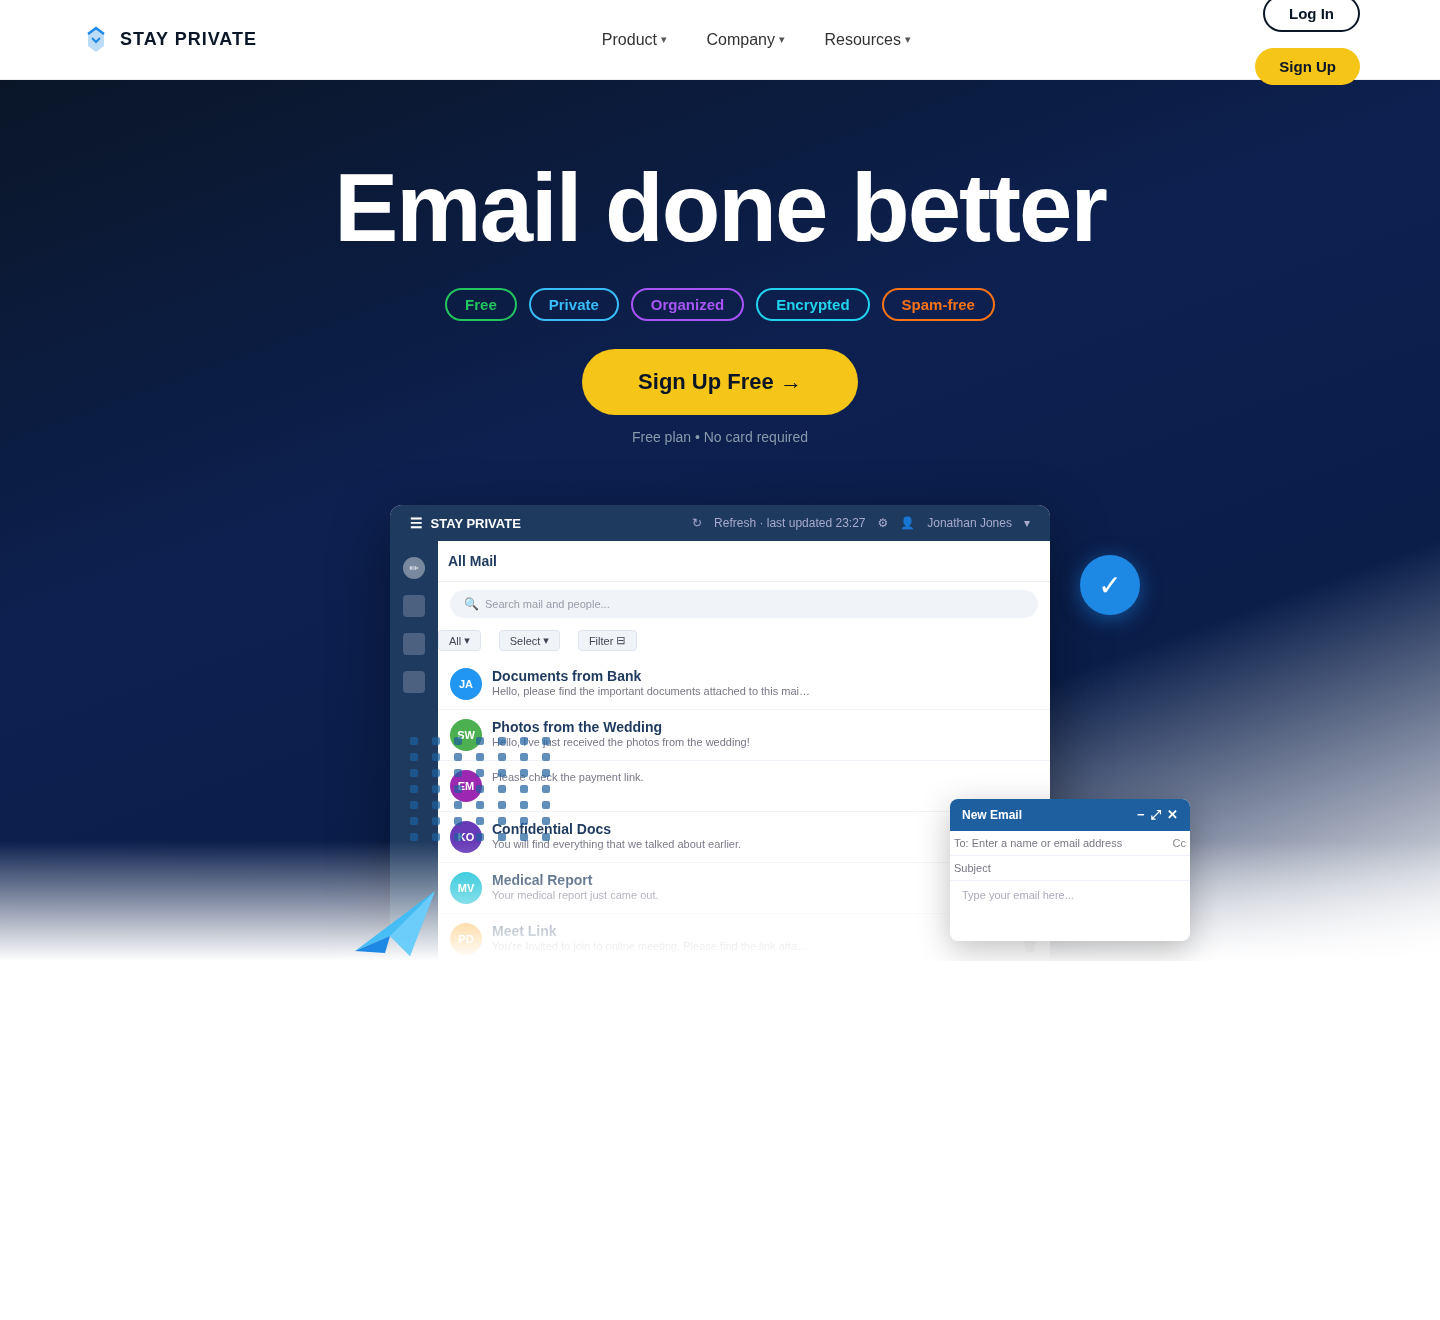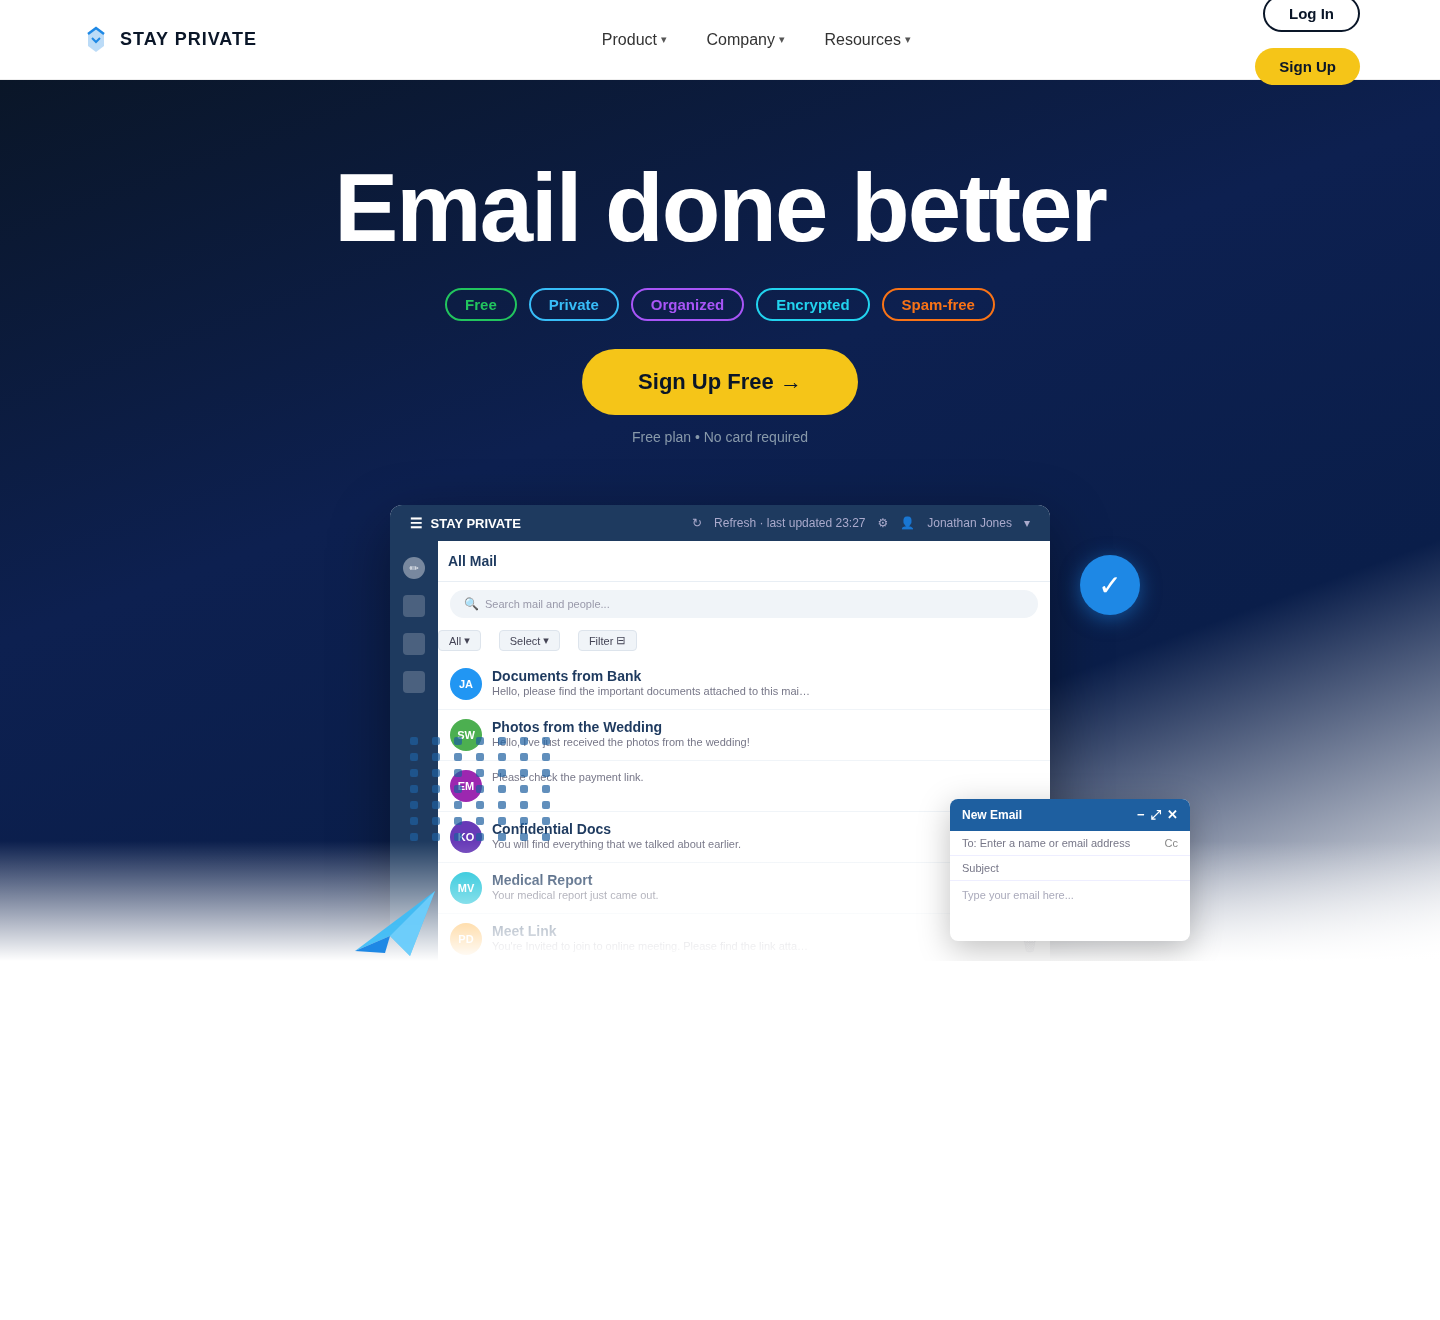--- a/index.html
+++ b/index.html
@@ -82,21 +82,21 @@
     .new-email-modal {
       position: absolute; right: -40px; bottom: 60px;
       width: 240px; background: #fff; border-radius: 8px;
       box-shadow: 0 8px 32px rgba(0,0,0,0.25); overflow: hidden;
     }
     .new-email-header {
       background: #1e5fa0; color: #fff; padding: 8px 12px; font-size: 12px; font-weight: 600;
       display: flex; align-items: center; justify-content: space-between;
     }
     .new-email-header-actions { display: flex; gap: 6px; font-size: 13px; }
-    .new-email-field { padding: 6px 12px; border-bottom: 1px solid #eef; font-size: 11px; color: #778; }
+    .new-email-field { padding: 6px 4px; border-bottom: 1px solid #eef; font-size: 11px; color: #778; }
     .new-email-body { padding: 8px 12px; font-size: 11px; color: #aab; min-height: 60px; }
     .new-email-footer {
       background: #f8fafc; padding: 8px 12px; display: flex; align-items: center; gap: 10px; border-top: 1px solid #eef;
     }
     .btn-send { background: #1e5fa0; color: #fff; border: none; border-radius: 16px; padding: 5px 14px; font-size: 11px; font-weight: 700; cursor: pointer; display: flex; align-items: center; gap: 4px; }
     .new-email-icon { font-size: 13px; color: #778; cursor: pointer; }
 
     
     .security-badge {
       position: absolute; right: 40px; top: 60px;

